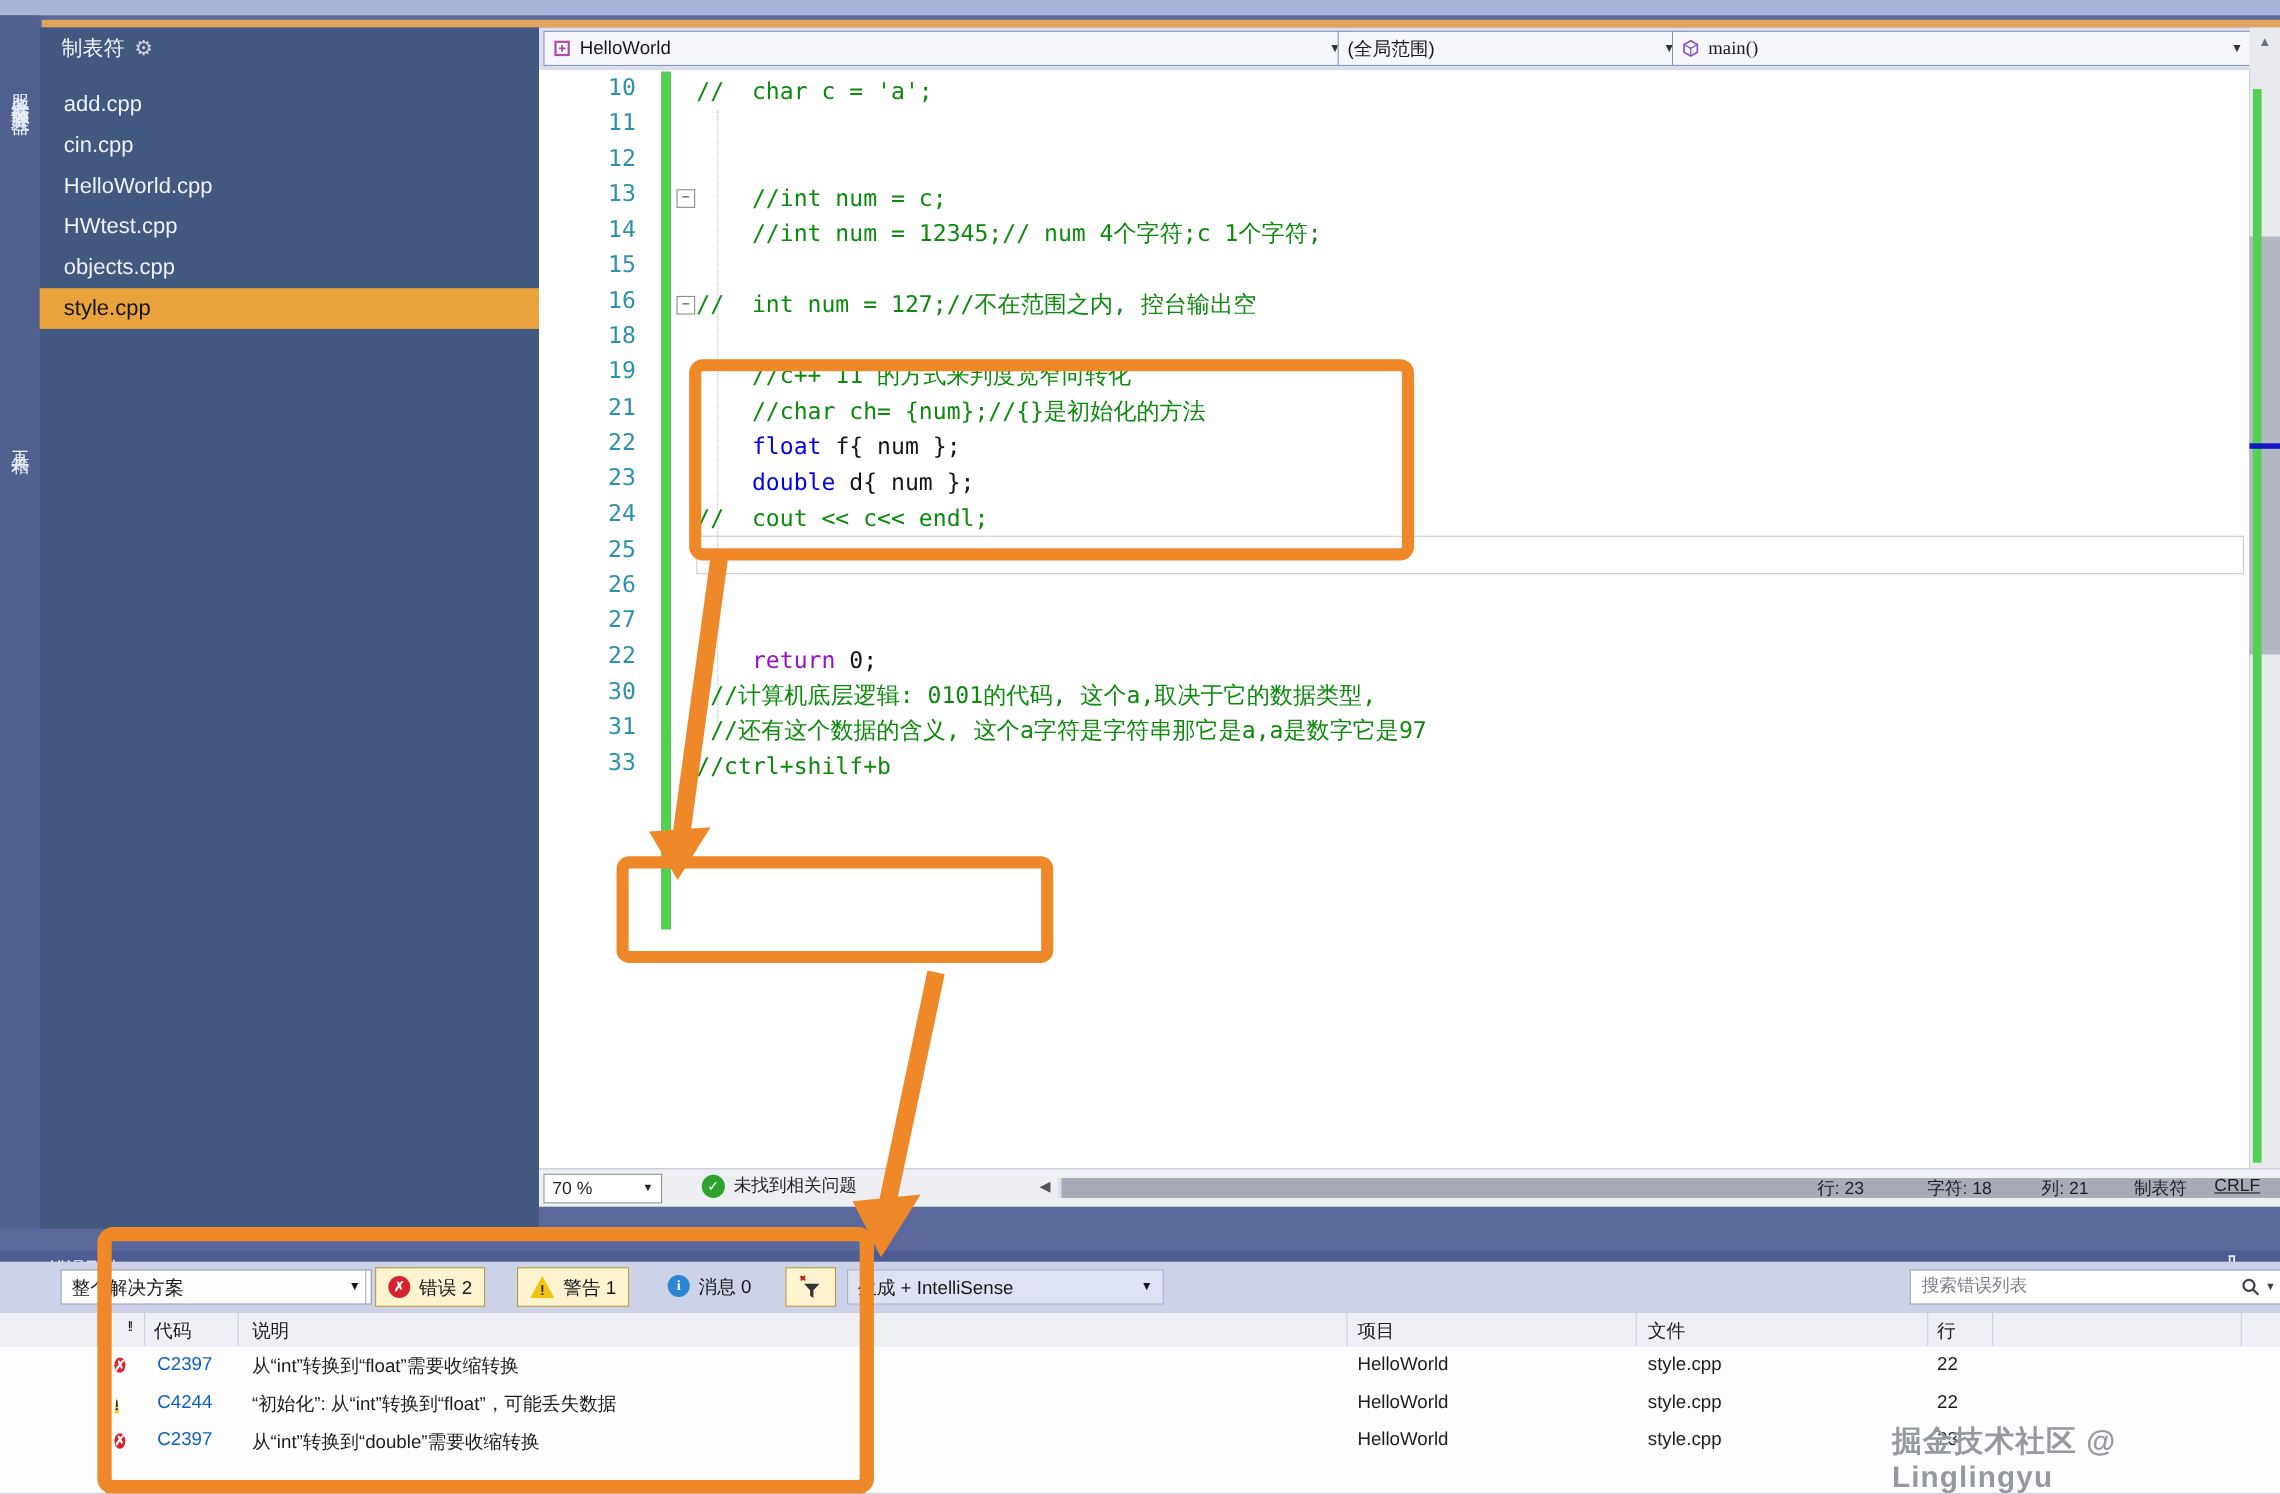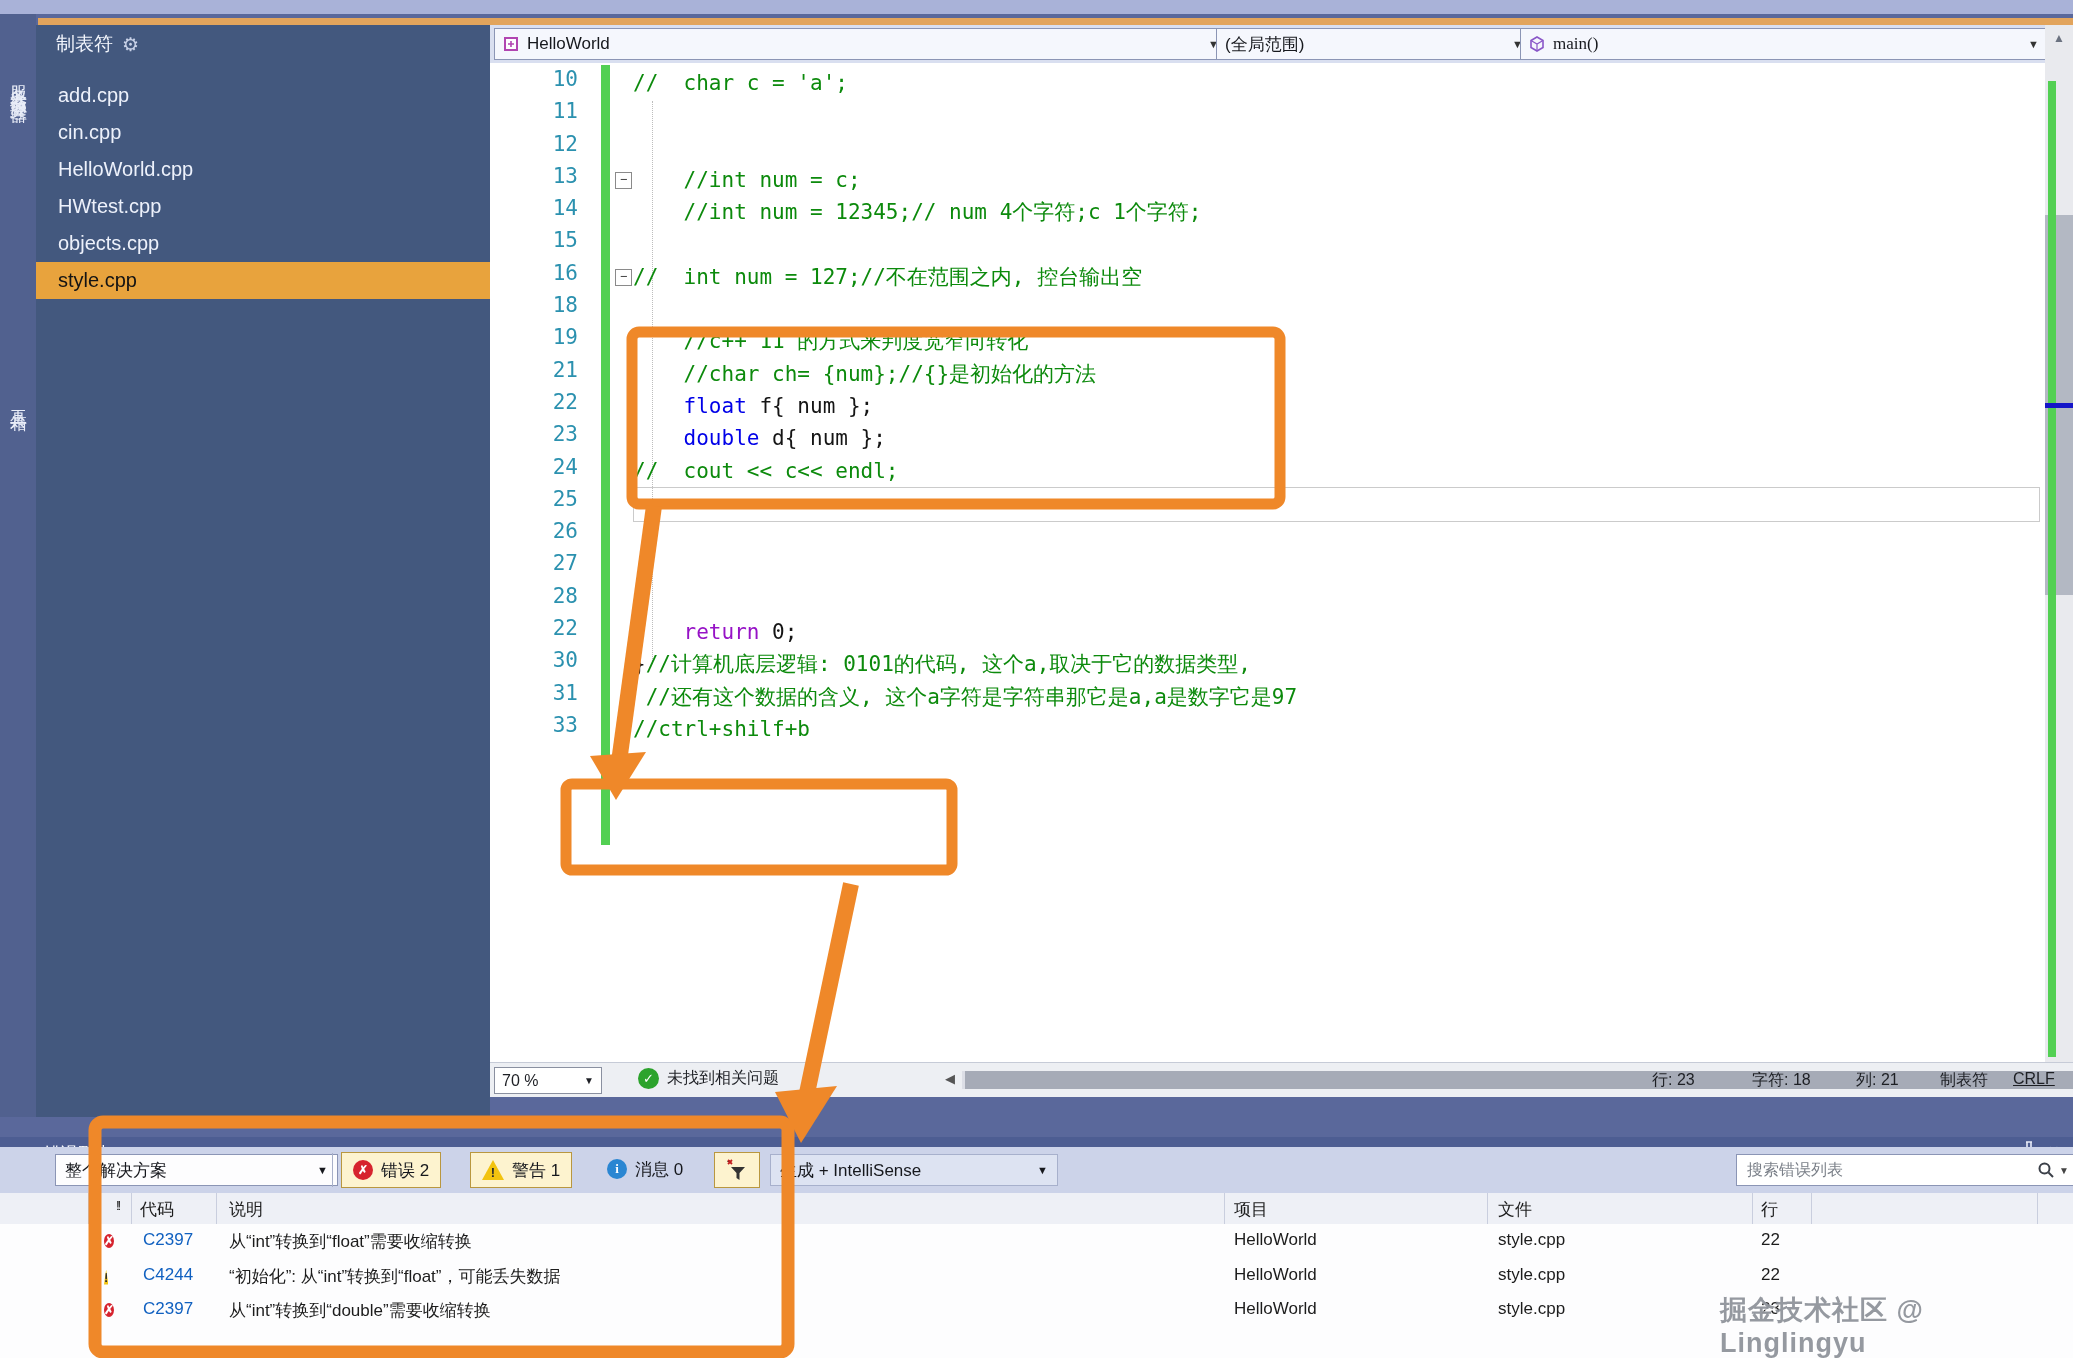--- a/index.html
+++ b/index.html
@@ -249,25 +249,20 @@
           <span class="ln">26</span>
           <span class="foldcol"></span>
           <span class="codetext"></span>
         </div>
         <div class="code-row">
           <span class="ln">27</span>
           <span class="foldcol"></span>
           <span class="codetext"></span>
         </div>
         <div class="code-row">
-          <span class="ln">28</span>
-          <span class="foldcol"></span>
-          <span class="codetext"></span>
-        </div>
-        <div class="code-row">
           <span class="ln">22</span>
           <span class="foldcol"></span>
           <span class="codetext"><span class="seg-pln">    </span><span class="seg-ctrl">return</span><span class="seg-pln"> 0;</span></span>
         </div>
         <div class="code-row">
           <span class="ln">30</span>
           <span class="foldcol"></span>
           <span class="codetext"><span class="seg-pln">}</span><span class="seg-com">//计算机底层逻辑: 0101的代码, 这个a,取决于它的数据类型,</span></span>
         </div>
         <div class="code-row">

